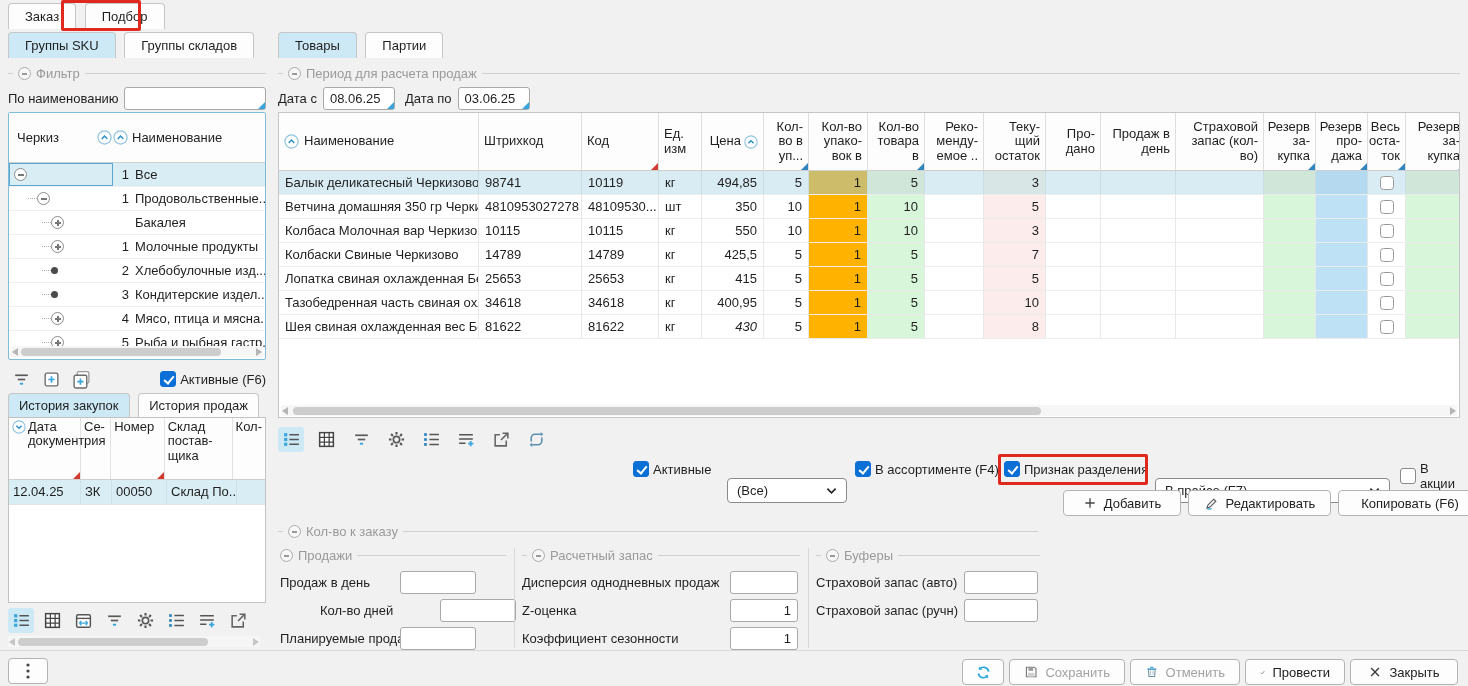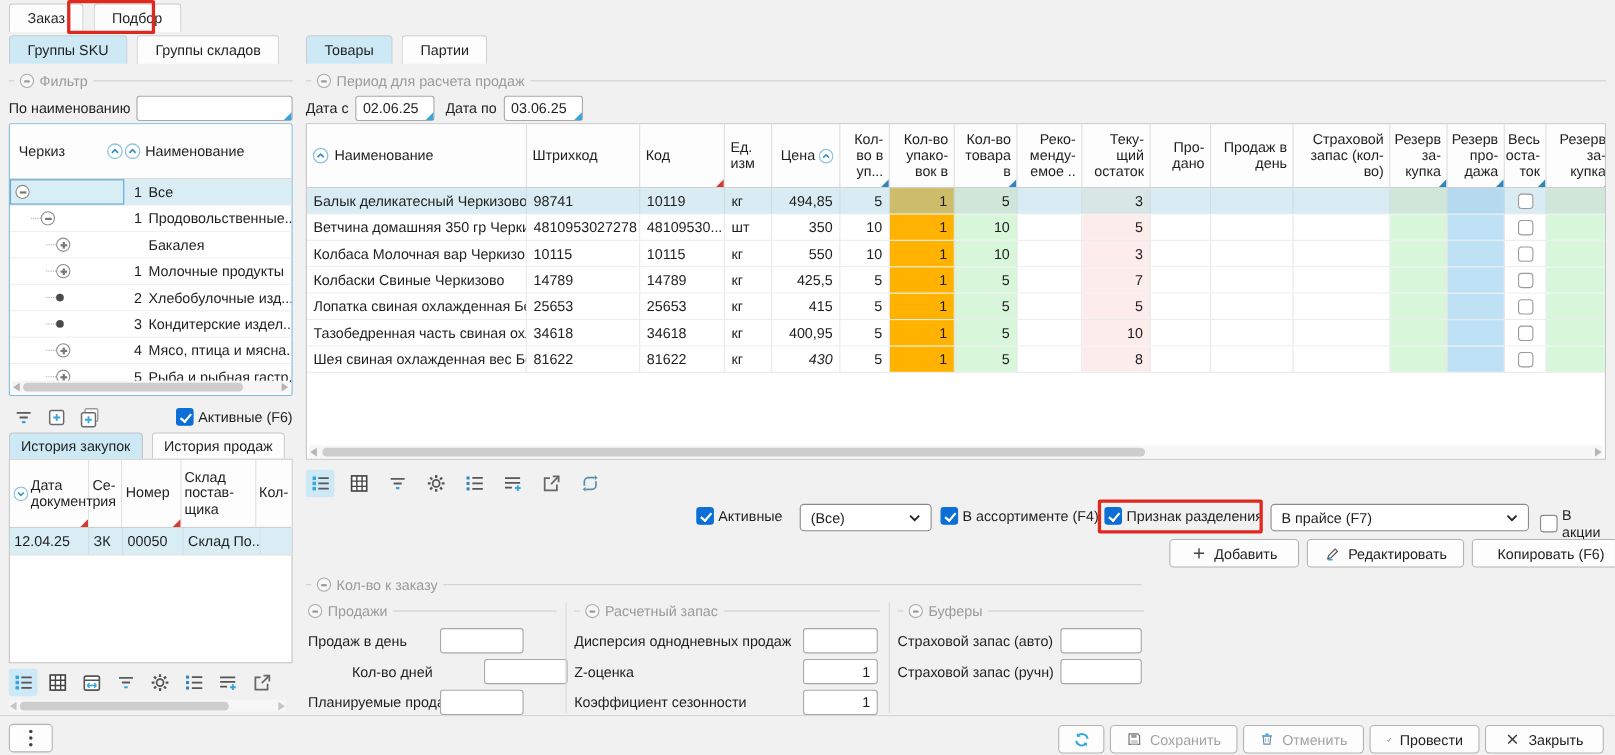--- a/index.html
+++ b/index.html
@@ -17,21 +17,21 @@
   .ghdr .gline { flex:1; height:1px; background:#cfcfcf; }
   .gmin { width:13px; height:13px; border-radius:50%; border:1px solid #ababab; position:relative; flex:none; background:#f7f7f7; }
   .gmin:after { content:""; position:absolute; left:3px; right:3px; top:5.5px; height:1.5px; background:#9a9a9a; }
 
   
   .inp { position:relative; background:#fff; border:1px solid #a9a9a9; border-radius:3px; height:23px;
          padding:0 6px; line-height:21px; }
   .inp.corner:after { content:""; position:absolute; right:0; bottom:0; border-style:solid;
          border-width:0 0 7px 7px; border-color:transparent transparent #3aa5dc transparent; }
   .selctl { background:#fff; border:1px solid #8a8a8a; border-radius:4px; height:25px;
-         display:flex; align-items:center; justify-content:space-between; padding:0 9px; }
+         display:flex; align-items:center; justify-content:space-between; padding:0 9px;margin-top:20px; }
   .selctl svg { flex:none; }
 
   
   .cbrow { display:flex; align-items:center; gap:4px; }
   .cb { width:16px; height:16px; border:1px solid #8a8a8a; border-radius:3px; background:#fff; position:relative; flex:none; }
   .cb.on { background:#0c6fd6; border-color:#0c6fd6; }
   .cb.on:after { content:""; position:absolute; left:5px; top:2px; width:4px; height:8px;
          border:solid #fff; border-width:0 2px 2px 0; transform:rotate(40deg); }
   .cbsq { width:14px; height:14px; border:1.5px solid #9a9a9a; border-radius:3.5px; background:#fff; display:inline-block; }
 
@@ -71,21 +71,21 @@
   .leafdot { width:7px; height:7px; border-radius:50%; background:#4a4a4a; flex:none; }
 
   
   .hscroll { position:relative; height:11px; background:#f6f6f6; }
   .hscroll .thumb { position:absolute; top:1.5px; height:8px; background:#cdcdcd; border-radius:4px; }
   .arr { position:absolute; width:0; height:0; border-style:solid; }
 
   
   #hist-box { position:absolute; left:0; top:385px; width:258px; height:186px; background:#fff; border:1px solid #c2c2c2; }
   .hh { display:flex; height:62px; border-bottom:1px solid #cfcfcf; background:#fdfdfd; }
-  .hh > div { border-right:1px solid #e2e2e2; padding:2px 3px; display:flex; align-items:center; position:relative; line-height:1.1; }
+  .hh > div { border-right:1px solid #e2e2e2; padding:2px 3px; display:flex; align-items:flex-start; position:relative; line-height:1.1; }
   .hrow { display:flex; height:25px; background:#d9edf5; border-bottom:1px solid #e4e4e4; }
   .hrow > div { border-right:1px solid #cfe0e8; padding:0 4px; line-height:24px; overflow:hidden; white-space:nowrap; }
 
   
   #prod-box { position:absolute; left:0; top:80px; width:1182px; height:306px; background:#fff; border:1px solid #c6c6c6; overflow:hidden; }
   #prod-hdr { display:flex; height:58px; border-bottom:1px solid #cfcfcf; background:#fdfdfd; }
   .phc { flex:none; border-right:1px solid #dedede; padding:3px 5px; display:flex; align-items:center; position:relative;
          line-height:1.12; white-space:normal; overflow:hidden; }
   .phc.r { justify-content:flex-end; text-align:right; }
   .prow { display:flex; height:24px; border-bottom:1px solid #ececec; background:#fff; }
@@ -461,21 +461,21 @@
 
   <div class="ghdr abs" style="left:0; top:32px; width:1182px;">
     <span class="pre"></span>
       <span class="gmin"></span>
     <span>Период для расчета продаж</span>
     <span class="gline"></span>
   </div>
 
   <div class="fieldrow" style="left:0; top:54px;">
     <span class="lbl" style="margin-right:6px;">Дата с</span>
-    <div class="inp corner" style="width:72px;"><span>02.06.25</span></div>
+    <div class="inp corner" style="width:72px;"><span>08.06.25</span></div>
     <span class="lbl" style="margin:0 6px 0 10px;">Дата по</span>
     <div class="inp corner" style="width:72px;"><span>03.06.25</span></div>
   </div>
 
   <div id="prod-box">
     <div id="prod-hdr">
         <div class="phc" style="width: 200px;">
           <svg class="ic" style="width: 15px; height: 15px; flex: 0 0 auto; margin-right: 5px;">
             <use href="#i-sortup"></use>
           </svg>

